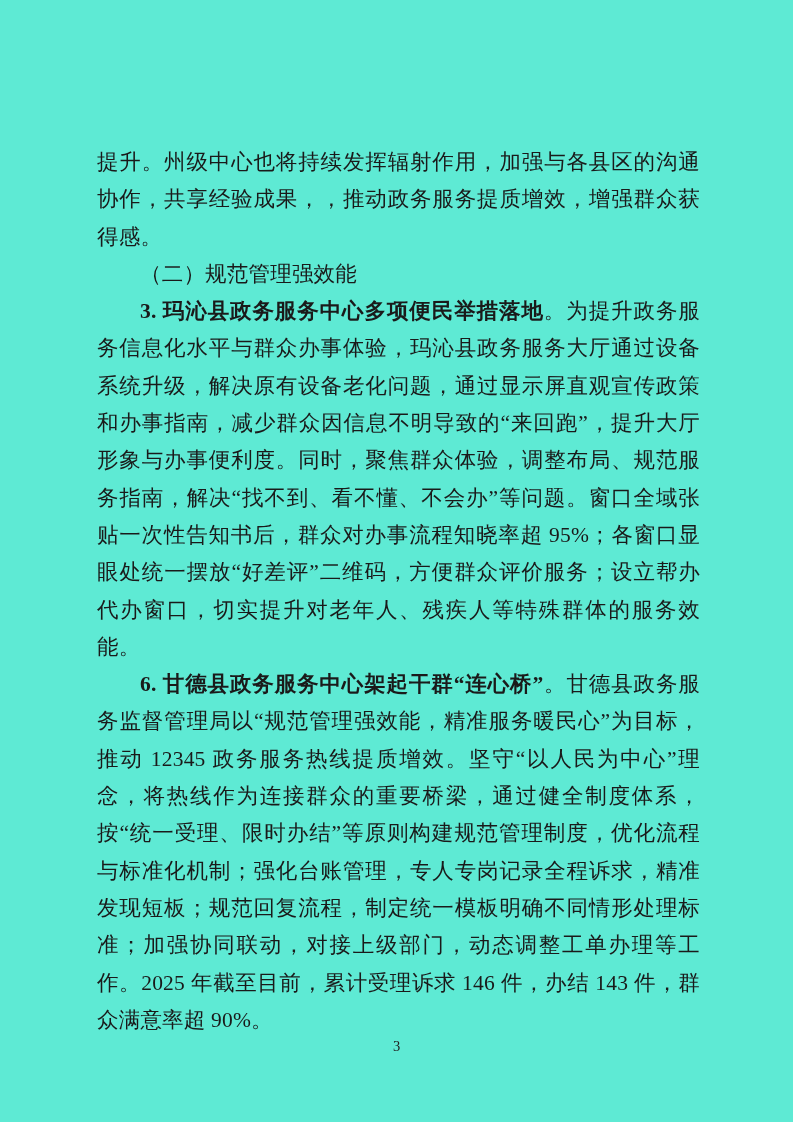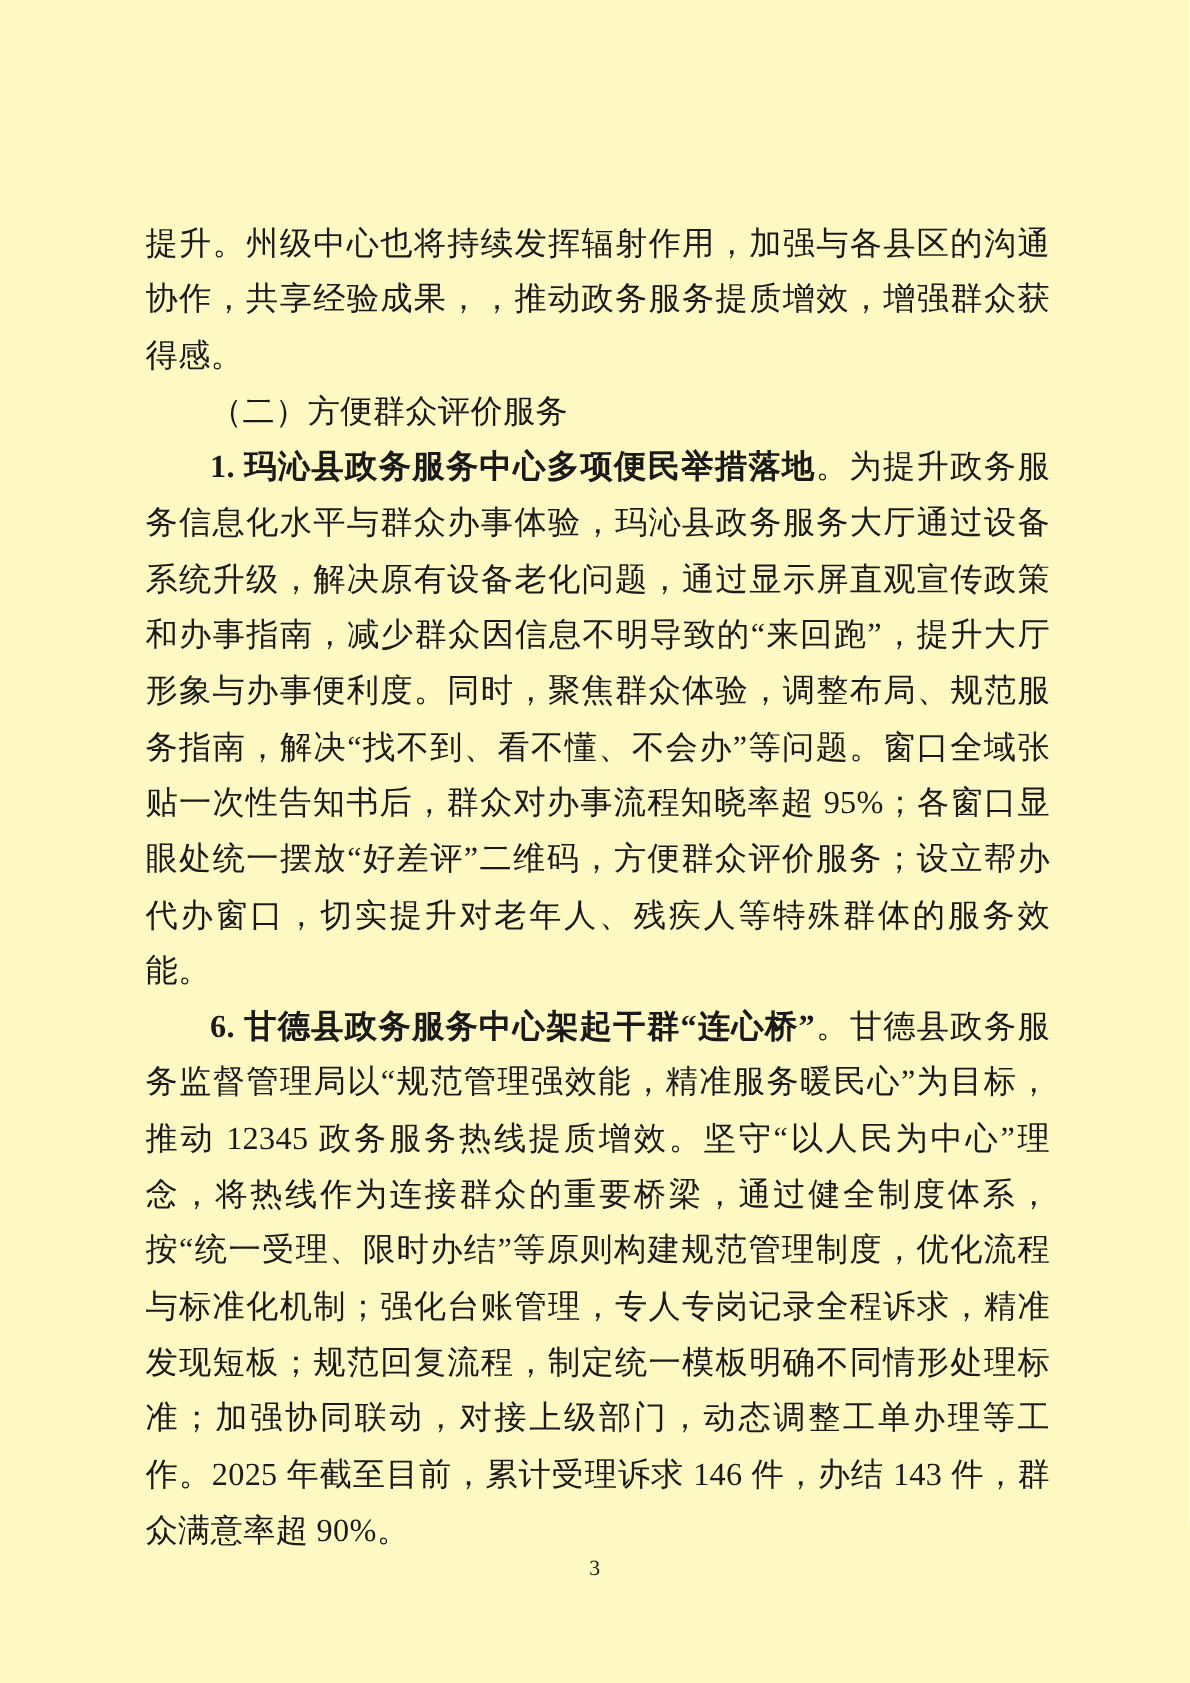--- a/index.html
+++ b/index.html
@@ -4,21 +4,21 @@
 <style>
   html, body {
     margin: 0;
     padding: 0;
     background: #ffffff;
   }
   .page {
     position: relative;
     width: 793px;
     height: 1122px;
-    background: #fef9c3;
+    background: #5eead4;
     overflow: hidden;
     font-family: "Liberation Serif", "DejaVu Serif", serif;
     color: #1a1a1a;
   }
   .content {
     position: absolute;
     left: 97px;
     top: 144px;
     width: 603px;
     font-size: 21.5px;
@@ -54,22 +54,22 @@
   }
 </style>
 </head>
 <body>
 
 <div class="page">
   <div class="content">
 
     <p class="para"><span>提升。州级中心也将持续发挥辐射作用，加强与各县区的沟通协作，共享经验成果，，推动政务服务提质增效，增强群众获得感。</span></p>
 
-    <p class="para para-indent section-heading"><span>（二）方便群众评价服务</span></p>
+    <p class="para para-indent section-heading"><span>（二）规范管理强效能</span></p>
 
-    <p class="para para-indent"><span class="bold-lead">1. 玛沁县政务服务中心多项便民举措落地</span><span>。为提升政务服务信息化水平与群众办事体验，玛沁县政务服务大厅通过设备系统升级，解决原有设备老化问题，通过显示屏直观宣传政策和办事指南，减少群众因信息不明导致的“来回跑”，提升大厅形象与办事便利度。同时，聚焦群众体验，调整布局、规范服务指南，解决“找不到、看不懂、不会办”等问题。窗口全域张贴一次性告知书后，群众对办事流程知晓率超 95%；各窗口显眼处统一摆放“好差评”二维码，方便群众评价服务；设立帮办代办窗口，切实提升对老年人、残疾人等特殊群体的服务效能。</span></p>
+    <p class="para para-indent"><span class="bold-lead">3. 玛沁县政务服务中心多项便民举措落地</span><span>。为提升政务服务信息化水平与群众办事体验，玛沁县政务服务大厅通过设备系统升级，解决原有设备老化问题，通过显示屏直观宣传政策和办事指南，减少群众因信息不明导致的“来回跑”，提升大厅形象与办事便利度。同时，聚焦群众体验，调整布局、规范服务指南，解决“找不到、看不懂、不会办”等问题。窗口全域张贴一次性告知书后，群众对办事流程知晓率超 95%；各窗口显眼处统一摆放“好差评”二维码，方便群众评价服务；设立帮办代办窗口，切实提升对老年人、残疾人等特殊群体的服务效能。</span></p>
 
     <p class="para para-indent"><span class="bold-lead">6. 甘德县政务服务中心架起干群“连心桥”</span><span>。甘德县政务服务监督管理局以“规范管理强效能，精准服务暖民心”为目标，推动 12345 政务服务热线提质增效。坚守“以人民为中心”理念，将热线作为连接群众的重要桥梁，通过健全制度体系，按“统一受理、限时办结”等原则构建规范管理制度，优化流程与标准化机制；强化台账管理，专人专岗记录全程诉求，精准发现短板；规范回复流程，制定统一模板明确不同情形处理标准；加强协同联动，对接上级部门，动态调整工单办理等工作。2025 年截至目前，累计受理诉求 146 件，办结 143 件，群众满意率超 90%。</span></p>
 
   </div>
 
   <div class="page-number">3</div>
 </div>
 
 </body></html>

